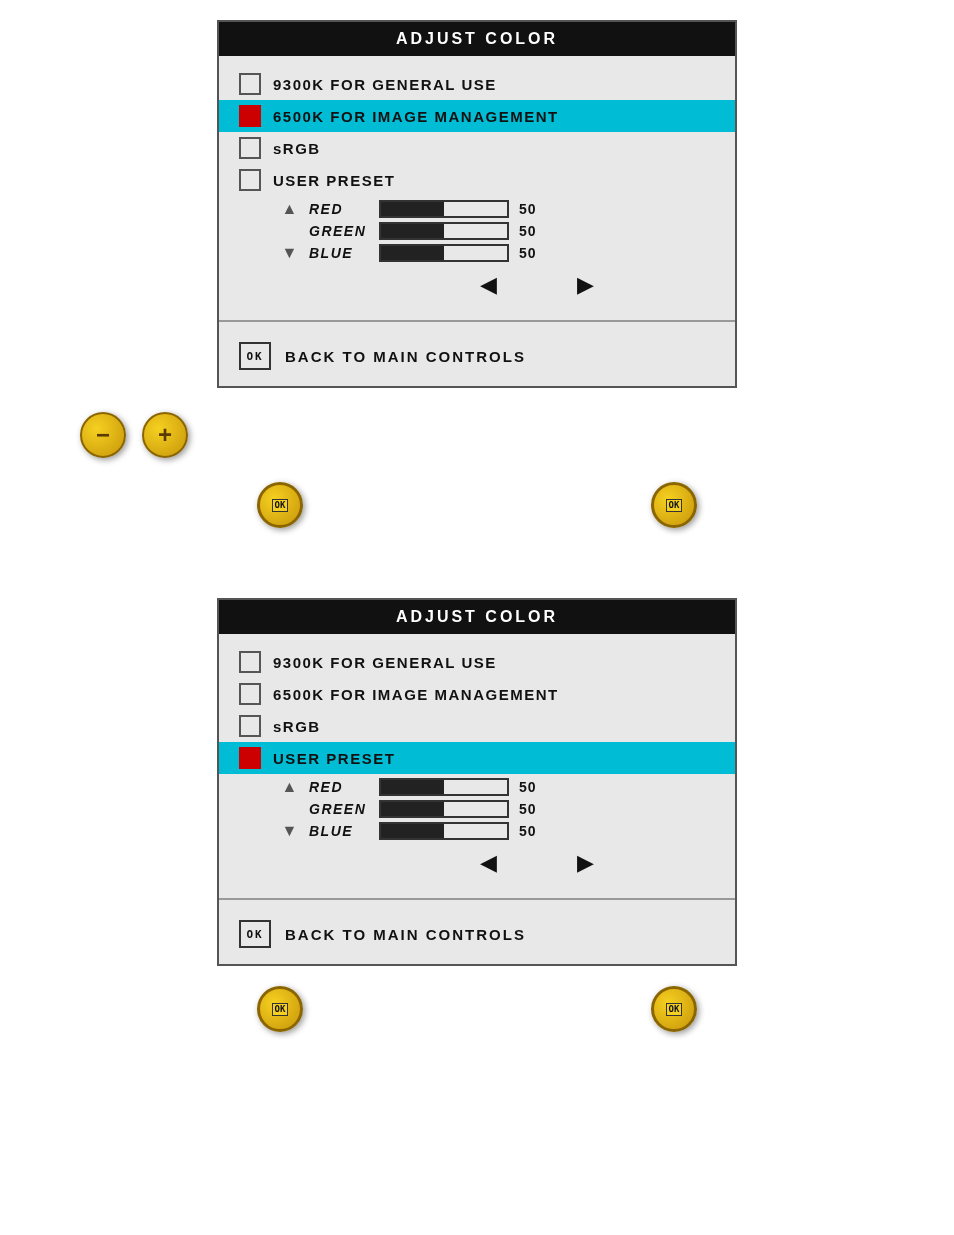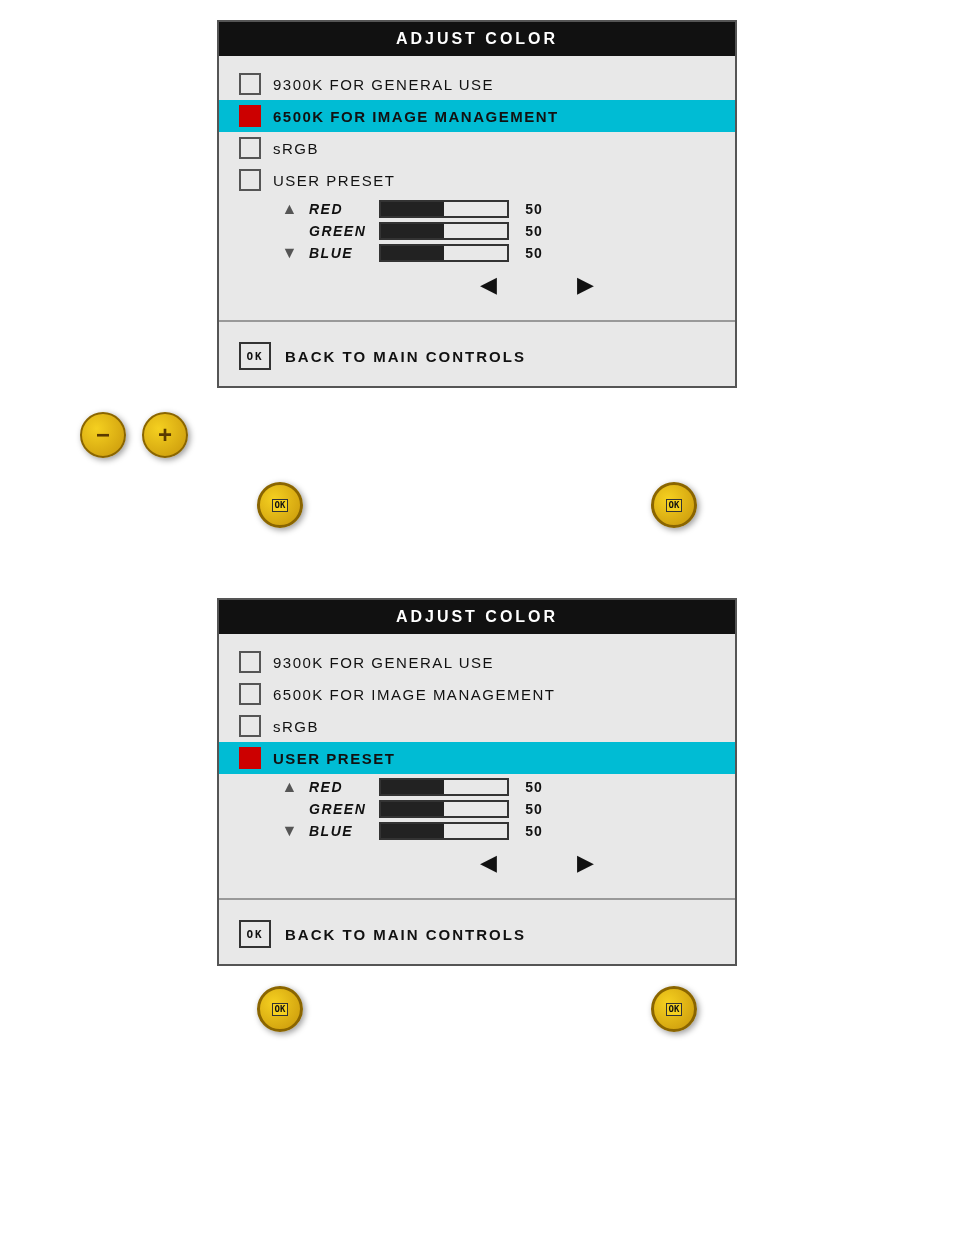--- a/index.html
+++ b/index.html
@@ -74,21 +74,21 @@
       background: #cc0000;
       border: 2px solid #cc0000;
     }
 
     .icon-box.red-filled::after {
       content: '';
     }
 
     .item-label {
       font-size: 15px;
-      font-weight: normal;
+      font-weight: bold;
       letter-spacing: 1.5px;
       color: #111;
     }
 
     .color-sliders {
       margin-left: 40px;
       margin-top: 4px;
     }
 
     .slider-row {
@@ -130,21 +130,21 @@
       height: 100%;
       background: #222;
       width: 50%;
     }
 
     .slider-value {
       width: 30px;
       font-size: 14px;
       font-weight: bold;
       letter-spacing: 1px;
-      text-align: center;
+      text-align: left;
     }
 
     .nav-arrows {
       display: flex;
       justify-content: center;
       gap: 80px;
       padding: 6px 0;
       margin-left: 80px;
     }
 

